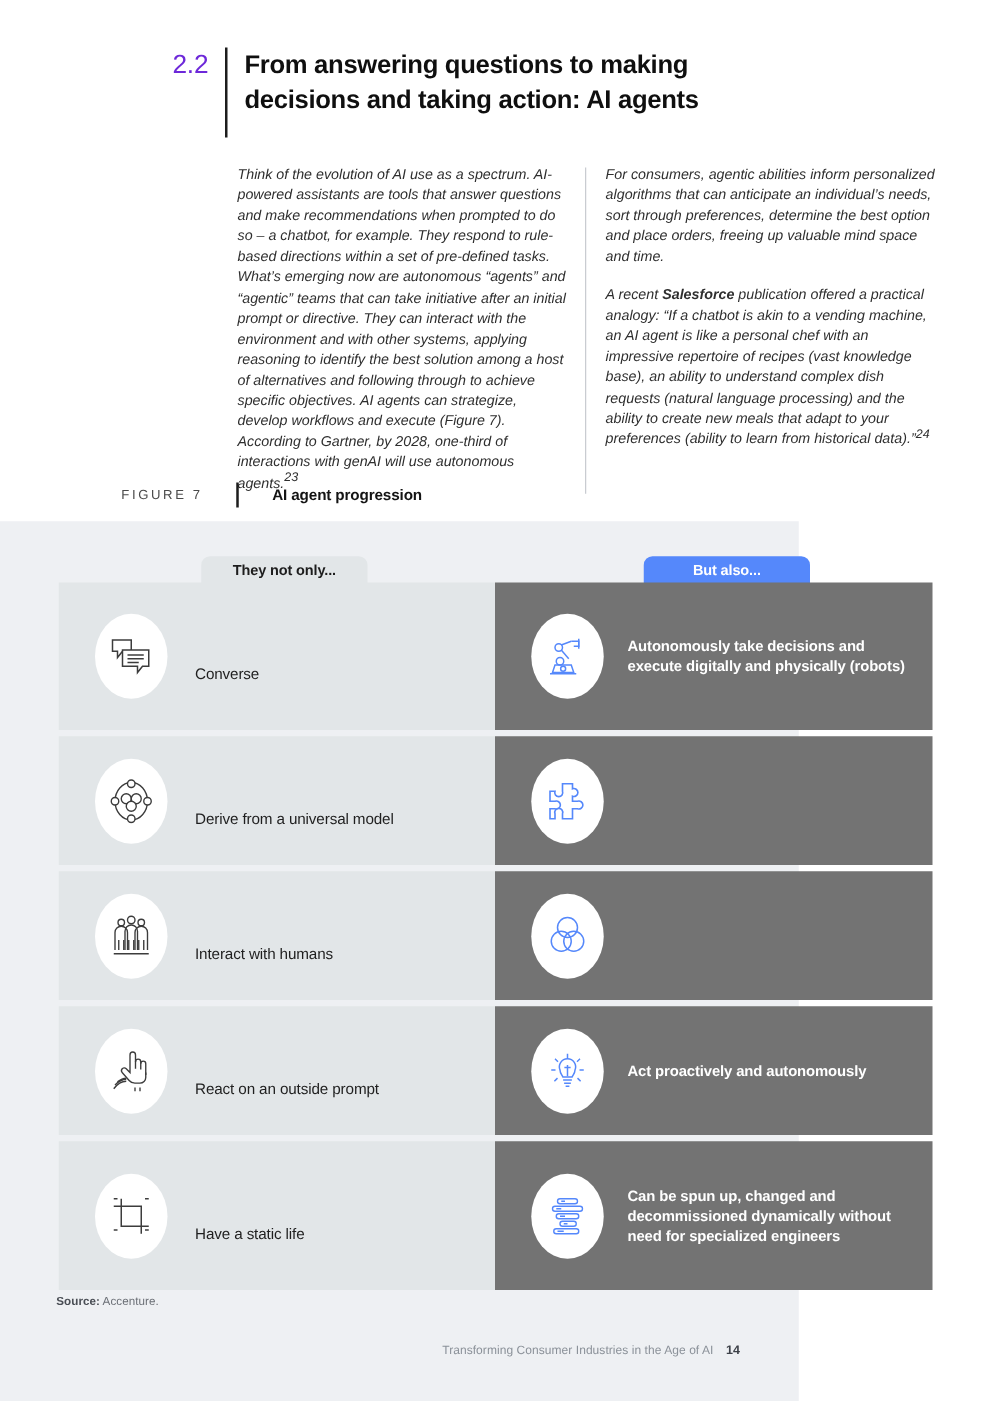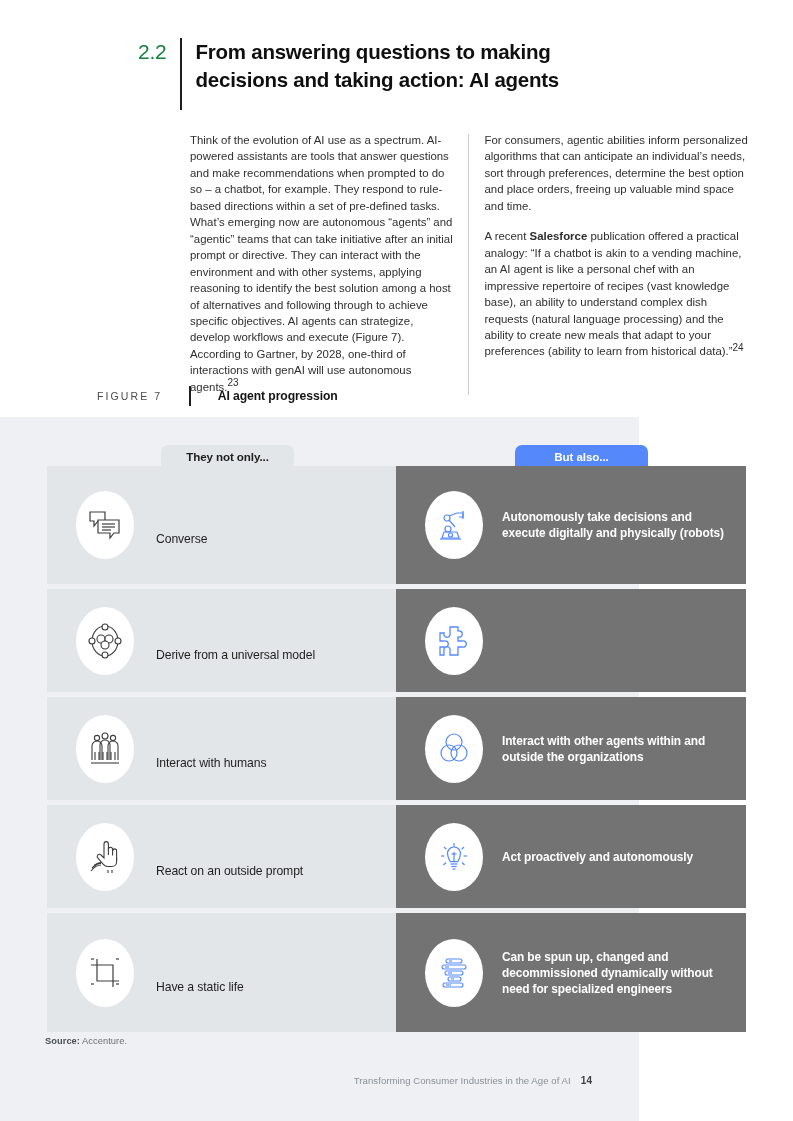--- a/index.html
+++ b/index.html
@@ -28,21 +28,21 @@
   .section-head {
     position: absolute;
     left: 138px;
     top: 38px;
     display: flex;
     align-items: flex-start;
   }
   .section-num {
     font-size: 21px;
     font-weight: 400;
-    color: #15803d;
+    color: #6d28d9;
     line-height: 28px;
     padding-right: 13px;
     letter-spacing: -0.2px;
   }
   .section-rule {
     width: 2px;
     background: #1d1d1d;
     align-self: stretch;
     min-height: 72px;
   }
@@ -55,20 +55,21 @@
     max-width: 430px;
     letter-spacing: -0.25px;
   }
 
   .body-cols {
     position: absolute;
     left: 190px;
     top: 132px;
     width: 558px;
     display: flex;
+    font-style: italic;
   }
   .col {
     width: 272px;
     font-size: 11.4px;
     line-height: 16.45px;
     color: #2e2e2e;
     letter-spacing: 0.01px;
   }
   .col.left { padding-right: 14px; }
   .col-divider {
@@ -353,21 +354,20 @@
         <div class="cell-text">Interact with humans</div>
       </div>
       <div class="cell blue">
         <div class="icon-bubble">
           <svg width="32" height="34" viewBox="0 0 32 34" fill="none" stroke="#5588fb" stroke-width="1.2">
             <circle cx="16" cy="10" r="8"></circle>
             <circle cx="11" cy="21" r="8"></circle>
             <circle cx="21" cy="21" r="8"></circle>
           </svg>
         </div>
-        <div class="cell-text">Interact with other agents within and outside the organizations</div>
       </div>
     </div>
 
     <div class="row" style="height:103px;">
       <div class="cell grey">
         <div class="icon-bubble">
           <svg width="34" height="34" viewBox="0 0 34 34" fill="none" stroke="#3c3c3c" stroke-width="1.1">
             <path d="M16 4c0-1.4 1-2.4 2.2-2.4S20.4 2.6 20.4 4v11"></path>
             <path d="M20.4 9.5c0-1.3 1-2.2 2.1-2.2s2.1.9 2.1 2.2v6"></path>
             <path d="M24.6 11c0-1.2.9-2.1 2-2.1s2 .9 2 2.1v9"></path>

